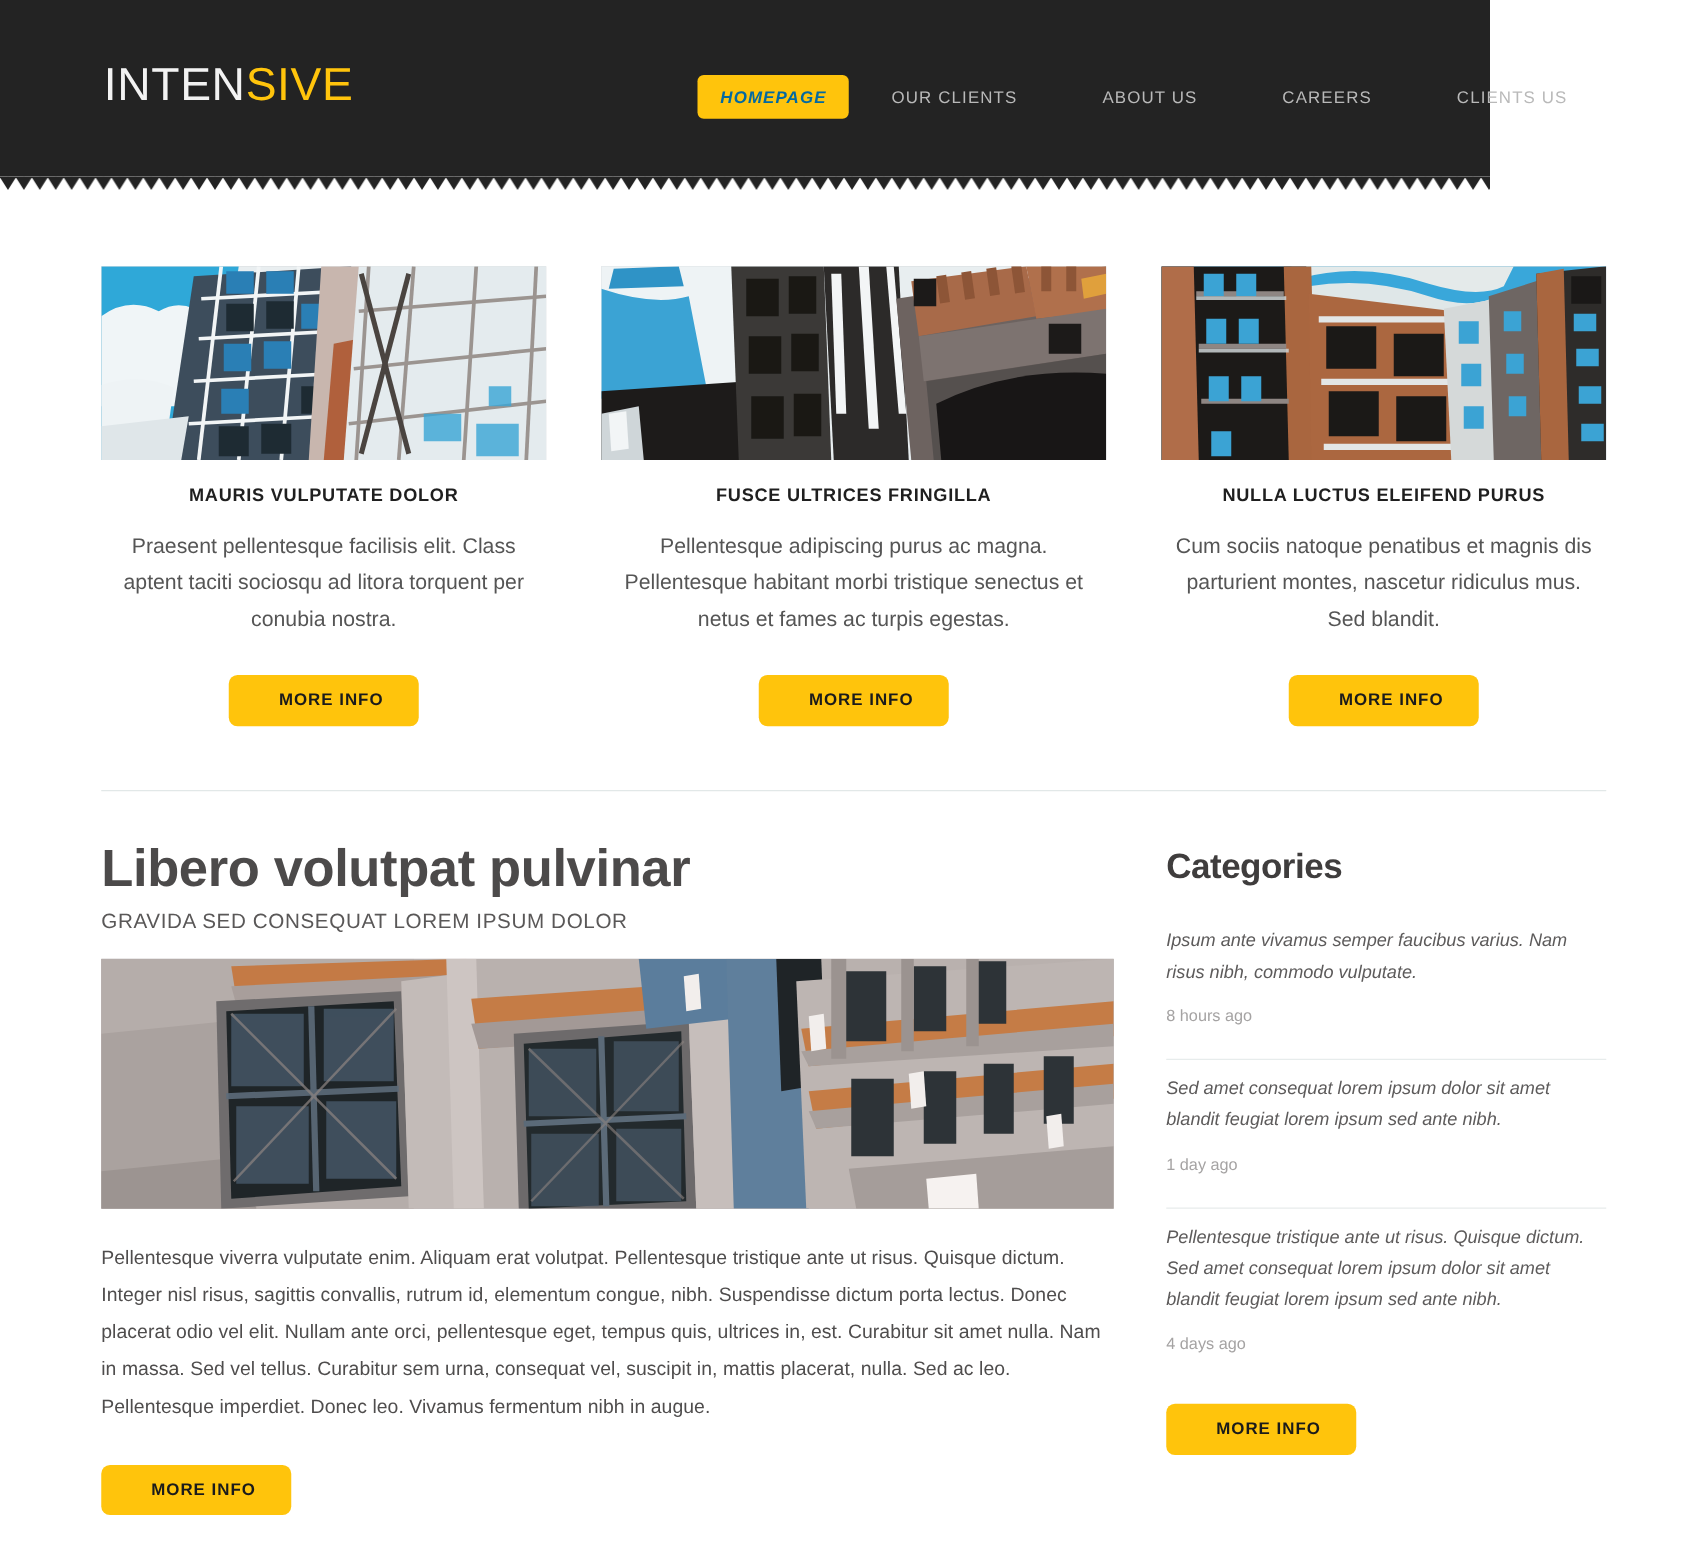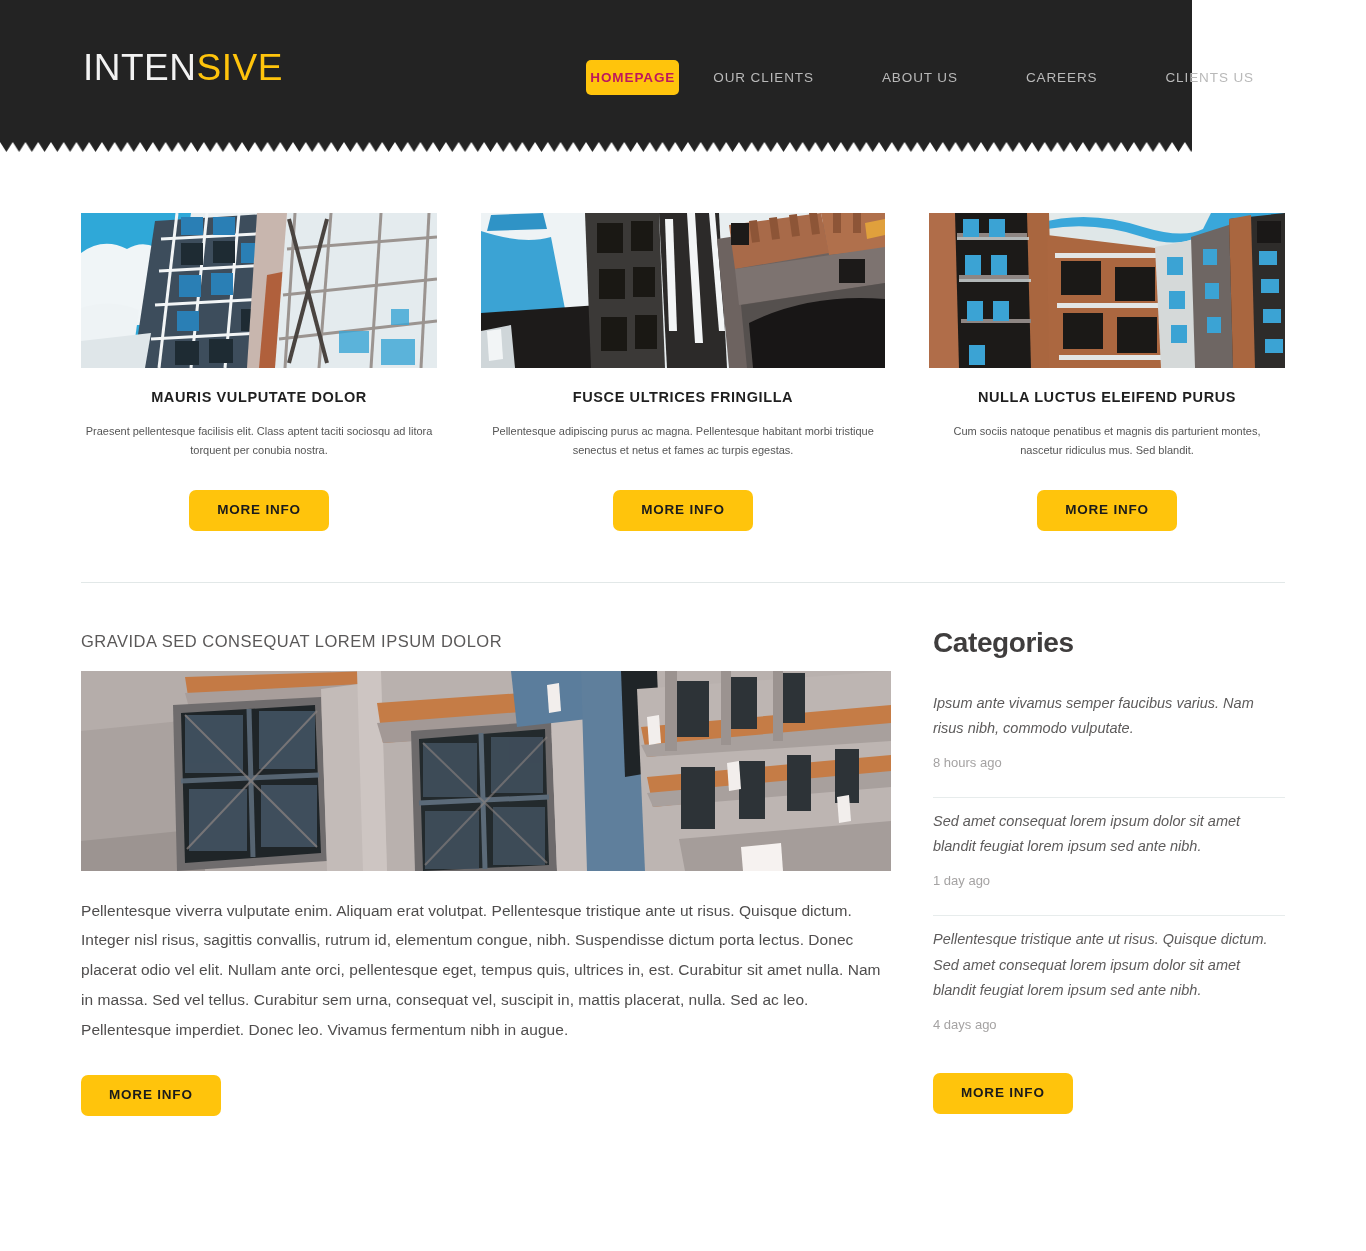--- a/index.html
+++ b/index.html
@@ -68,24 +68,25 @@
     letter-spacing: 0.9px;
     color: #b9b9b9;
     text-decoration: none;
     padding: 10px 34px;
     white-space: nowrap;
     cursor: pointer;
     font-family: "Liberation Sans Narrow", "Liberation Sans", sans-serif;
   }
   .nav-item.is-active {
     background: #ffc40c;
-    color: #be185d;
+    color: #0369a1;
     font-weight: 700;
     border-radius: 5px;
-    padding: 10px 4px;
+    padding: 10px 18px;
+    font-style: italic;
   }
 
   
   .zigzag {
     position: absolute;
     left: 0;
     width: 100%;
     height: 11px;
     z-index: 5;
   }
@@ -128,37 +129,37 @@
     margin-top: 21px;
     font-size: 14.5px;
     font-weight: 700;
     letter-spacing: 0.6px;
     color: #1f1f1f;
     text-transform: uppercase;
   }
 
   .feature-text {
     margin-top: 17px;
-    font-size: 11px;
+    font-size: 17px;
     line-height: 1.73;
     color: #555555;
     padding: 0 4px;
   }
 
   .btn {
     display: inline-block;
     background: #ffc40c;
     color: #1b1b1b;
     border: none;
     border-radius: 7px;
     font-family: "Liberation Sans", sans-serif;
     font-size: 13.5px;
     font-weight: 700;
     letter-spacing: 0.8px;
-    padding: 13px 28px 14px 28px;
+    padding: 13px 28px 14px 40px;
     cursor: pointer;
     line-height: 1;
   }
 
   .feature-cta { margin-top: 30px; }
 
   
   .rule {
     height: 1px;
     background: #e2e8e8;
@@ -499,20 +500,21 @@
           </div>
         </article>
 
       </section>
 
       <div class="rule"></div>
 
       <section class="lower">
 
         <div class="article">
+          <h1 class="article-title">Libero volutpat pulvinar</h1>
           <div class="article-sub">GRAVIDA SED CONSEQUAT LOREM IPSUM DOLOR</div>
 
           <div class="article-image">
             <svg viewBox="0 0 810 200" preserveAspectRatio="none" xmlns="http://www.w3.org/2000/svg">
               <rect width="810" height="200" fill="#b9b1ae"></rect>
               <path d="M0 0 L250 0 L250 200 L0 200 Z" fill="#b3abA8"></path>
               <path d="M0 0 L250 0 L250 200 L0 200 Z" fill="#b5adaa"></path>
 
               <path d="M0 60 L120 48 L124 200 L0 200 Z" fill="#aaa29f"></path>
               <path d="M0 170 L120 158 L124 200 L0 200 Z" fill="#9c9491"></path>

